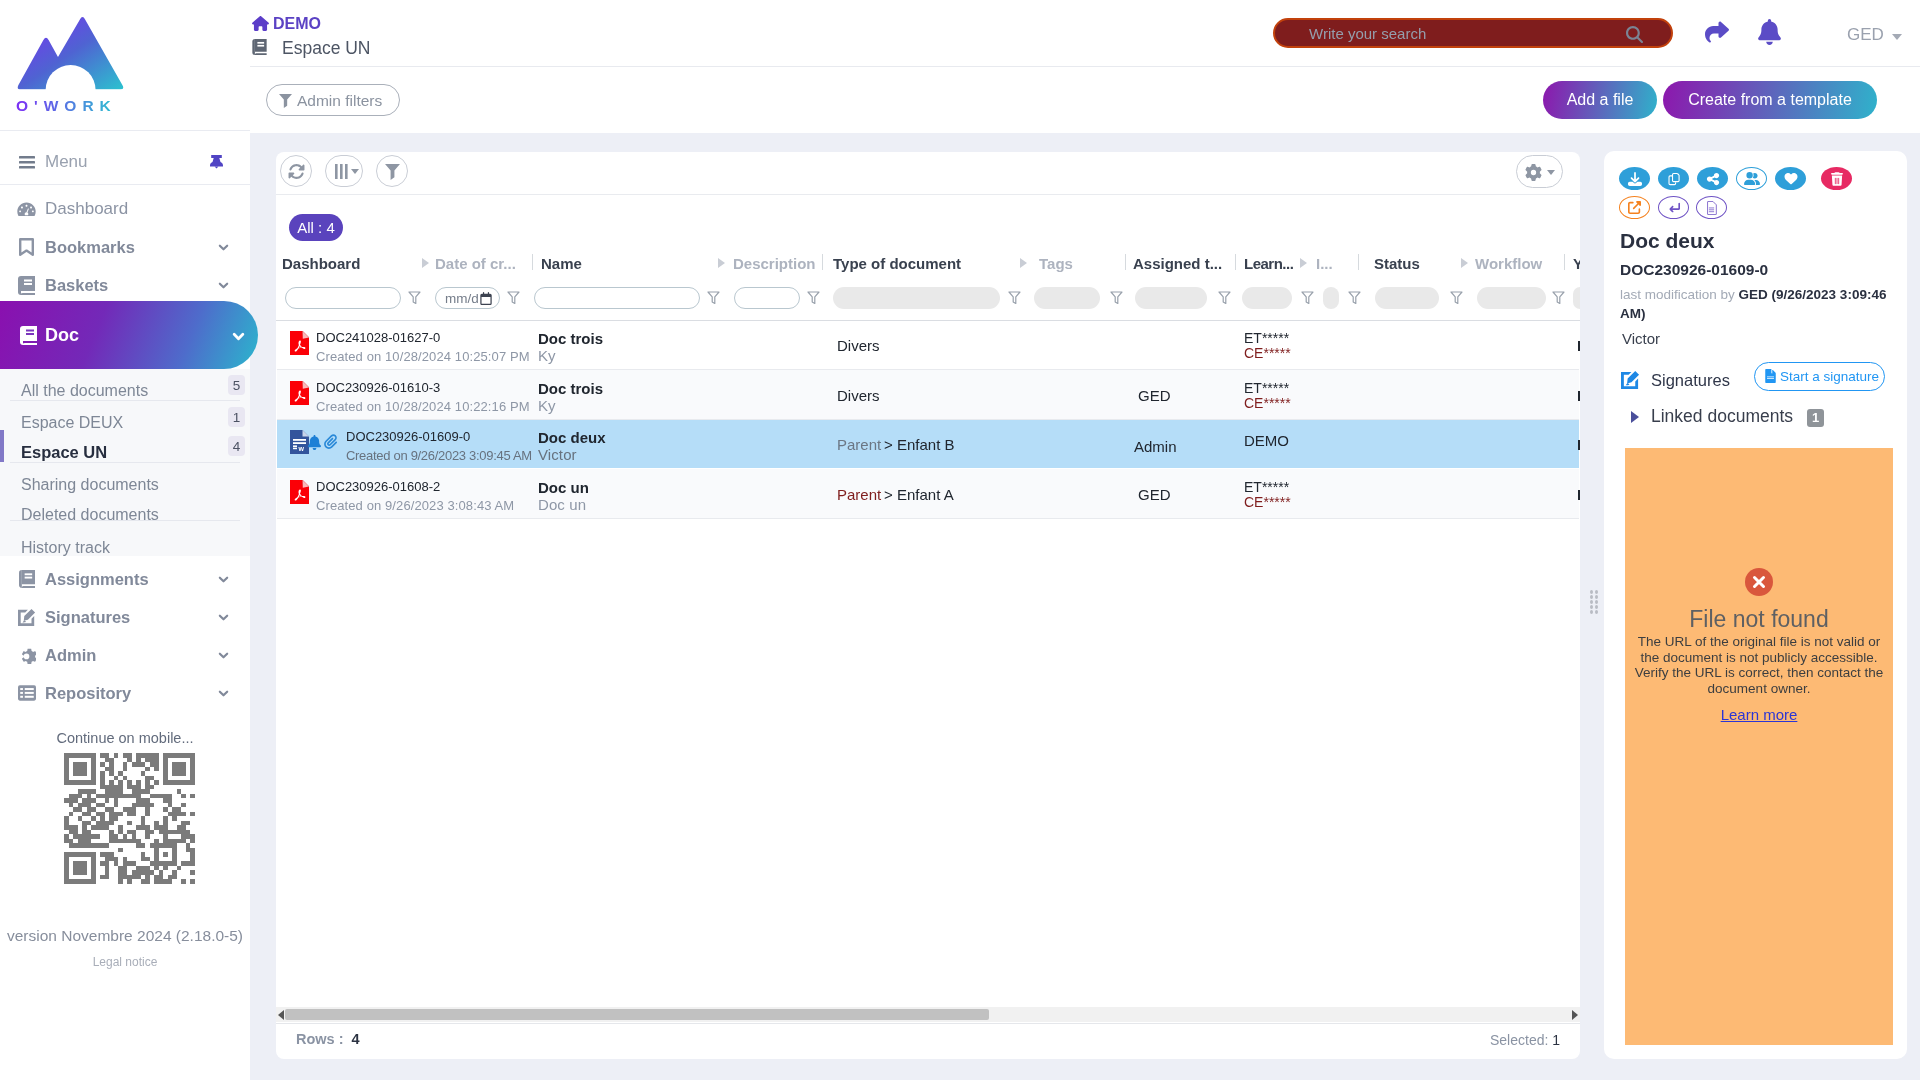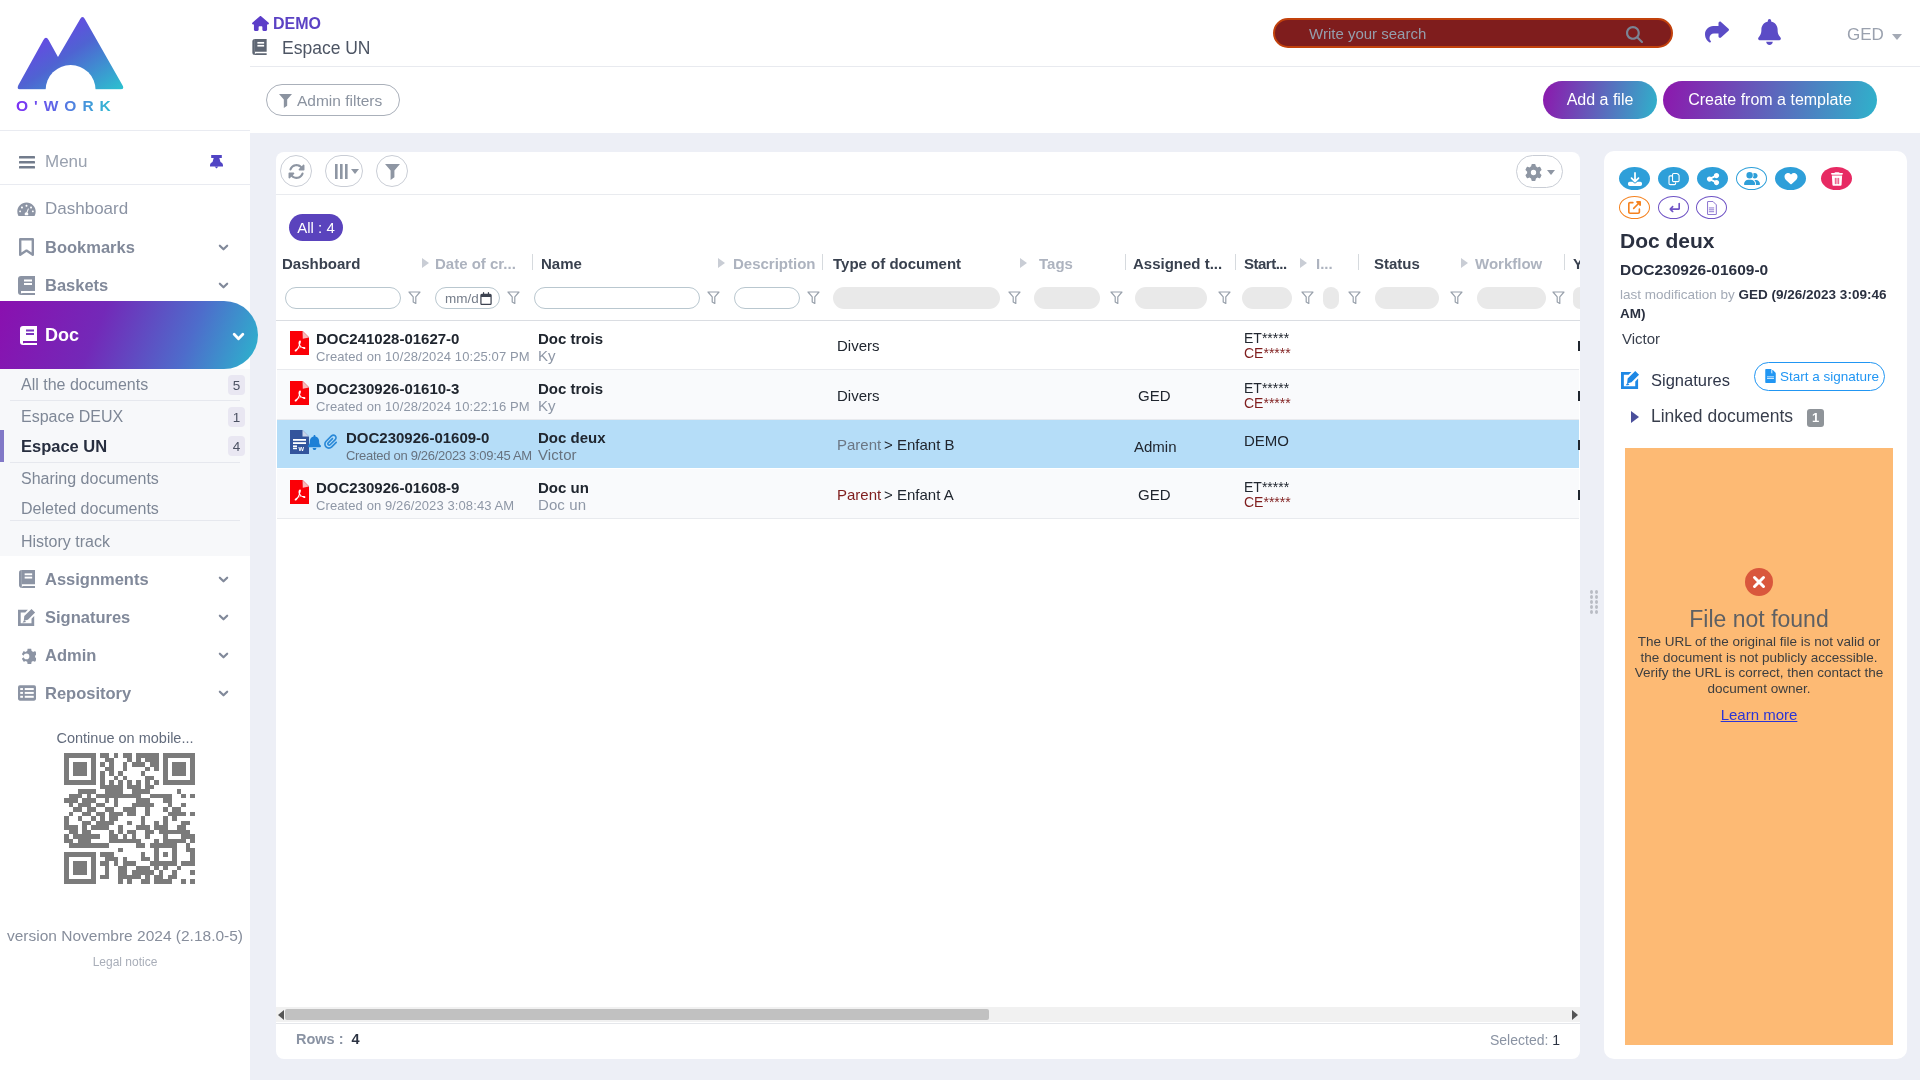--- a/index.html
+++ b/index.html
@@ -10,21 +10,21 @@
 
 #sidebar { position:absolute; left:0; top:0; width:250px; height:1080px; background:#fff; }
 .mrow { position:absolute; left:0; width:250px; height:38px; display:flex; align-items:center; }
 .mrow .micon { width:19px; margin-left:17px; display:flex; justify-content:center; }
 .mrow .mlabel { margin-left:9px; font-size:17px; color:#8c94a4; }
 .mrow .mlabel.b { font-weight:bold; font-size:16.5px; color:#81899a; }
 .chev { position:absolute; right:21px; top:50%; margin-top:-5px; width:11px; height:11px; }
 .hr { position:absolute; left:0; width:250px; height:1px; background:#e9ebf1; }
 #docbar { position:absolute; left:0; top:301px; width:258px; height:68px; border-radius:0 34px 34px 0; background:linear-gradient(112deg,#8a10af 0%,#7329b8 38%,#4e6ccb 72%,#2bb6cd 100%); }
 #submenu { position:absolute; left:0; top:369px; width:250px; height:187px; background:#f7f8fa; }
-.srow { position:absolute; left:0; width:250px; height:30px; display:flex; align-items:center; }
+.srow { position:absolute; left:0; width:250px; height:30px; display:flex; align-items:flex-end; }
 .srow .slabel { margin-left:21px; font-size:16px; color:#7e8796; }
 .badge { position:absolute; right:5px; top:50%; margin-top:-10px; min-width:17px; height:20px; background:#e9e7f2; border-radius:4px; color:#4c5263; font-size:13.5px; display:flex; align-items:center; justify-content:center; padding:0 3px; }
 .shr { position:absolute; left:10px; width:230px; height:1px; background:#e6e8ee; }
 
 
 #topbar { position:absolute; left:250px; top:0; width:1670px; height:133px; background:#fff; }
 #topline { position:absolute; left:250px; top:66px; width:1670px; height:1px; background:#e8eaef; }
 
 
 #card { position:absolute; left:276px; top:152px; width:1304px; height:907px; background:#fff; border-radius:8px; overflow:hidden; }
@@ -33,21 +33,21 @@
 .cbtn { position:absolute; border:1px solid #c9cdd5; border-radius:17px; background:#fff; }
 .pill-input { position:absolute; border:1px solid #b9c7cf; border-radius:11px; background:#fff; }
 .gray-input { position:absolute; background:#e9e9e9; border-radius:11px; }
 
 .th { position:absolute; font-size:15px; font-weight:bold; color:#39414f; white-space:nowrap; }
 .th.g { color:#adb3bf; }
 .sortc { position:absolute; width:0; height:0; border-left:7px solid #c9cdd5; border-top:5px solid transparent; border-bottom:5px solid transparent; }
 .vsep { position:absolute; width:1px; height:16px; background:#d6dade; }
 
 .row { position:absolute; left:1px; width:1302px; }
-.ref { position:absolute; font-size:15px; color:#20262f; white-space:nowrap;font-weight:bold; }
+.ref { position:absolute; font-size:13px; color:#20262f; white-space:nowrap; }
 .sub { position:absolute; font-size:13px; color:#8e97a6; white-space:nowrap; letter-spacing:0.1px; }
 .nm { position:absolute; font-size:15px; font-weight:bold; color:#20262f; }
 .cell { position:absolute; font-size:15px; color:#20262f; white-space:nowrap; }
 .cellg { color:#7f1d1d; }
 
 
 .rbtn { position:absolute; width:31px; height:23px; border-radius:50%; display:flex; align-items:center; justify-content:center; }
 
 </style>
 </head>
@@ -137,21 +137,21 @@
   <div class="th" style="left:265px;top:103px">Name</div>
   <div class="sortc" style="left:442px;top:106px"></div>
   <div class="th g" style="left:457px;top:103px">Description</div>
   <div class="vsep" style="left:546px;top:102px"></div>
   <div class="th" style="left:557px;top:103px">Type of document</div>
   <div class="sortc" style="left:744px;top:106px"></div>
   <div class="th g" style="left:763px;top:103px">Tags</div>
   <div class="vsep" style="left:849px;top:102px"></div>
   <div class="th" style="left:857px;top:103px">Assigned t...</div>
   <div class="vsep" style="left:959px;top:102px"></div>
-  <div class="th" style="left:968px;top:103px;letter-spacing:-0.5px">Start...</div>
+  <div class="th" style="left:968px;top:103px;letter-spacing:-0.5px">Learn...</div>
   <div class="sortc" style="left:1024px;top:106px"></div>
   <div class="th g" style="left:1040px;top:103px">I...</div>
   <div class="vsep" style="left:1082px;top:102px"></div>
   <div class="th" style="left:1098px;top:103px">Status</div>
   <div class="sortc" style="left:1185px;top:106px"></div>
   <div class="th g" style="left:1199px;top:103px">Workflow</div>
   <div class="vsep" style="left:1288px;top:102px"></div>
   <div class="th" style="left:1297px;top:103px">Y</div>
 
   <div class="pill-input" style="left:9px;top:135px;width:116px;height:22px"></div>
@@ -265,21 +265,21 @@
     <div class="cell" style="left:967px;top:12px;font-size:15px">DEMO</div>
     <div class="cell" style="left:1300px;top:16px;font-weight:bold">I</div>
   </div>
   <div class="row" style="top:317px;height:50px;background:#f9fafc;border-bottom:1px solid #e8eaee">
     <div class="abs" style="left:13px;top:11px"><svg width="19" height="24" viewBox="0 0 19 24">
           <path fill="#fb0007" d="M0 0h12.5L19 6.5V24H0Z"></path>
           <path fill="#c70005" d="M12.5 0 19 6.5h-4.5a2 2 0 0 1-2-2Z"></path>
           <path fill="#ffd9d9" d="M12.5 0 19 6.5l-6.2 1.2Z" opacity=".85"></path>
           <path fill="#fff" d="M8.9 10.2c.5-1.1 2-.9 2 .3 0 .9-.4 2-.9 3 .5 1 1.2 1.9 2 2.5 1.1-.2 2.6-.2 3.2.4.7.7-.1 1.9-1.2 1.6-.8-.2-1.7-.8-2.4-1.4-1.1.2-2.3.6-3.2 1-.6 1-1.3 2.1-2 2.7-.9.8-2.2-.1-1.6-1.1.4-.8 1.5-1.5 2.5-2 .6-1 1.2-2.2 1.6-3.3-.4-.9-.6-2.6 0-3.7zm.9 4.9c-.3.7-.6 1.4-1 2 .6-.3 1.3-.5 1.9-.6-.3-.4-.6-.9-.9-1.4z"></path>
         </svg></div>
-    <div class="ref" style="left:39px;top:10px">DOC230926-01608-9</div>
+    <div class="ref" style="left:39px;top:10px">DOC230926-01608-2</div>
     <div class="sub" style="left:39px;top:29px">Created on 9/26/2023 3:08:43 AM</div>
     <div class="nm" style="left:261px;top:10px">Doc un</div>
     <div class="sub" style="left:261px;top:27px;font-size:15px">Doc un</div>
     <div class="cell cellg" style="left:560px;top:17px">Parent</div>
     <div class="cell" style="left:607px;top:17px">&gt; Enfant A</div>
     <div class="cell" style="left:861px;top:17px">GED</div>
     <div class="cell" style="left:967px;top:10px;font-size:14px">ET*****</div>
     <div class="cell cellg" style="left:967px;top:25px;font-size:14px">CE*****</div>
     <div class="cell" style="left:1300px;top:17px;font-weight:bold">I</div>
   </div>

